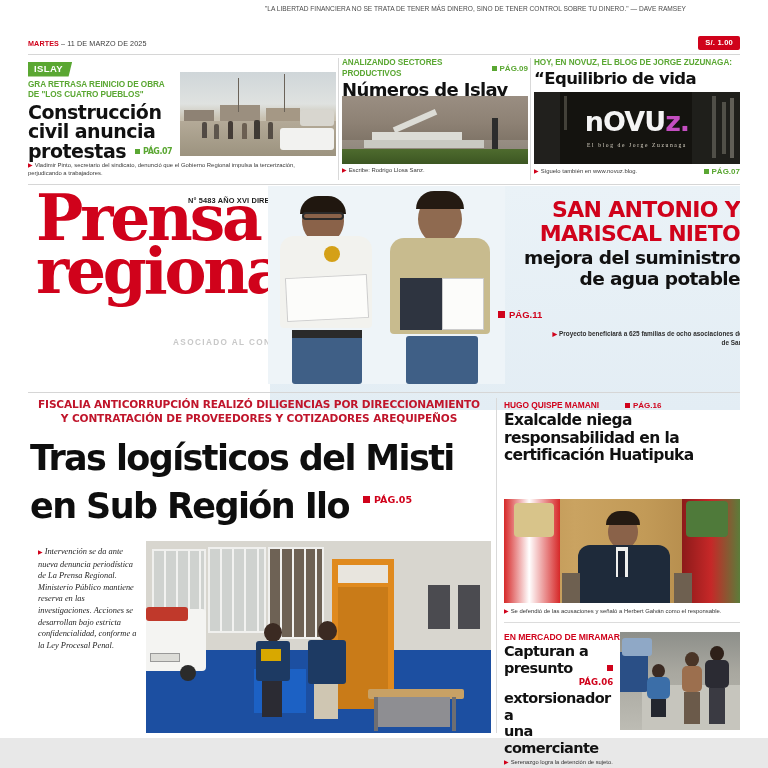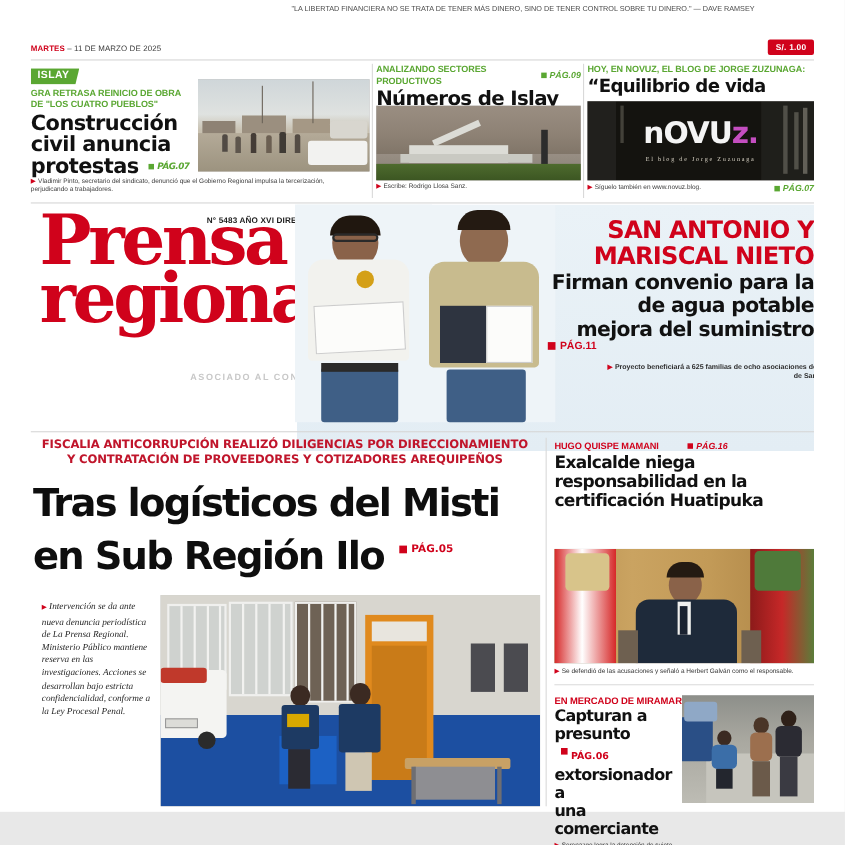--- a/index.html
+++ b/index.html
@@ -49,21 +49,21 @@
     display: inline-block; background: #5aa732; color: #fff;
     font-weight: 700; font-size: 9.5px; letter-spacing: .4px;
     padding: 2px 9px 3px 6px; line-height: 1;
     clip-path: polygon(0 0, 100% 0, 92% 100%, 0 100%);
   }
   .eyebrow-green {
     color: #5aa732; font-weight: 700; font-size: 8.2px;
     letter-spacing: -.05px; line-height: 10.5px; text-transform: uppercase;
   }
   .eyebrow-row { display: flex; align-items: center; justify-content: space-between; }
-  .pagmark { display: inline-flex; align-items: center; gap: 3px; white-space: nowrap; font-style: italic; }
+  .pagmark { display: inline-flex; align-items: center; gap: 3px; white-space: nowrap; }
   .sq-green { width: 5px; height: 5px; background: #5aa732; display: inline-block; }
   .sq-red { width: 5px; height: 5px; background: #d0021b; display: inline-block; }
   .pag-green { color: #5aa732; font-weight: 700; font-size: 8px; }
   .pag-red { color: #d0021b; font-weight: 700; font-size: 8px; }
 
   .hl-a {
     font-family: "DejaVu Sans", sans-serif;
     font-weight: 700; font-size: 19px; line-height: 19.5px;
     color: #111; letter-spacing: -.5px; margin-top: 2px;
   }
@@ -217,21 +217,21 @@
   .hr-r1 { position:absolute; left:504px; top:622px; width:236px; height:1px; background:#dcdcdc; }
 
   .rcap { position:absolute; left:504px; top:607px; width:236px; font-size:5.9px; line-height:8px; color:#333; }
 
   .rb { position:absolute; left:504px; top:632px; width:236px; }
   .rb-kick { color:#d0021b; font-weight:700; font-size:8.6px; letter-spacing:-.05px; }
   .rb-head {
     font-family:"DejaVu Sans", sans-serif; font-weight:700; color:#111;
     font-size:14.5px; line-height:16.5px; letter-spacing:-.6px; margin-top:1px;
   }
-  .rb-head .pagwrap { display:inline-flex; align-items:flex-start; gap:3px; vertical-align:2px; margin-left:6px; }
+  .rb-head .pagwrap { display:inline-flex; align-items:flex-end; gap:3px; vertical-align:2px; margin-left:6px;flex-direction:column; }
   .rb-head .pagwrap .sq-red { width:6px; height:6px; }
   .rb-head .pagwrap .pag-red { font-size:8.6px; letter-spacing:0; }
   .rb-cap { font-size:5.8px; line-height:7.6px; color:#333; margin-top:3px; }
   .ph-cap { position:absolute; left:620px; top:632px; width:120px; height:98px; overflow:hidden; }
   .street { position:absolute; inset:0; background: linear-gradient(#8d8f8a 0%, #a8a79f 40%, #bdbcb4 100%); }
   .sidewalk { position:absolute; left:18%; bottom:0; width:82%; height:46%; background:#c6c5bd; }
   .carblue { position:absolute; background:#2a4f86; border-radius:3px; }
   .manTorso { position:absolute; border-radius:5px; }
 </style>
 </head>
@@ -375,23 +375,22 @@
       <div class="doc" style="left:62px;top:92px;width:42px;height:52px;"></div>
       <div class="jeans" style="left:26px;top:150px;width:72px;height:48px;"></div>
     </div>
 
     <div class="mast-right">
       <div class="mr-red">
         <div>SAN ANTONIO Y</div>
         <div>MARISCAL NIETO</div>
       </div>
       <div class="mr-blk">
-        <div>Firman convenio para la</div>
+        <div>mejora del suministro</div>
         <div>de agua potable</div>
-        <div>mejora del suministro</div>
       </div>
     </div>
     <div class="mr-pag">
       <i class="sq-red"></i>
       <span class="pag-red">PÁG.11</span>
     </div>
     <div class="mr-note">
       <span class="bullet-tri">▶</span><span>Proyecto beneficiará a 625 familias de ocho asociaciones de vivienda de San Antonio.</span>
     </div>
   </div>

